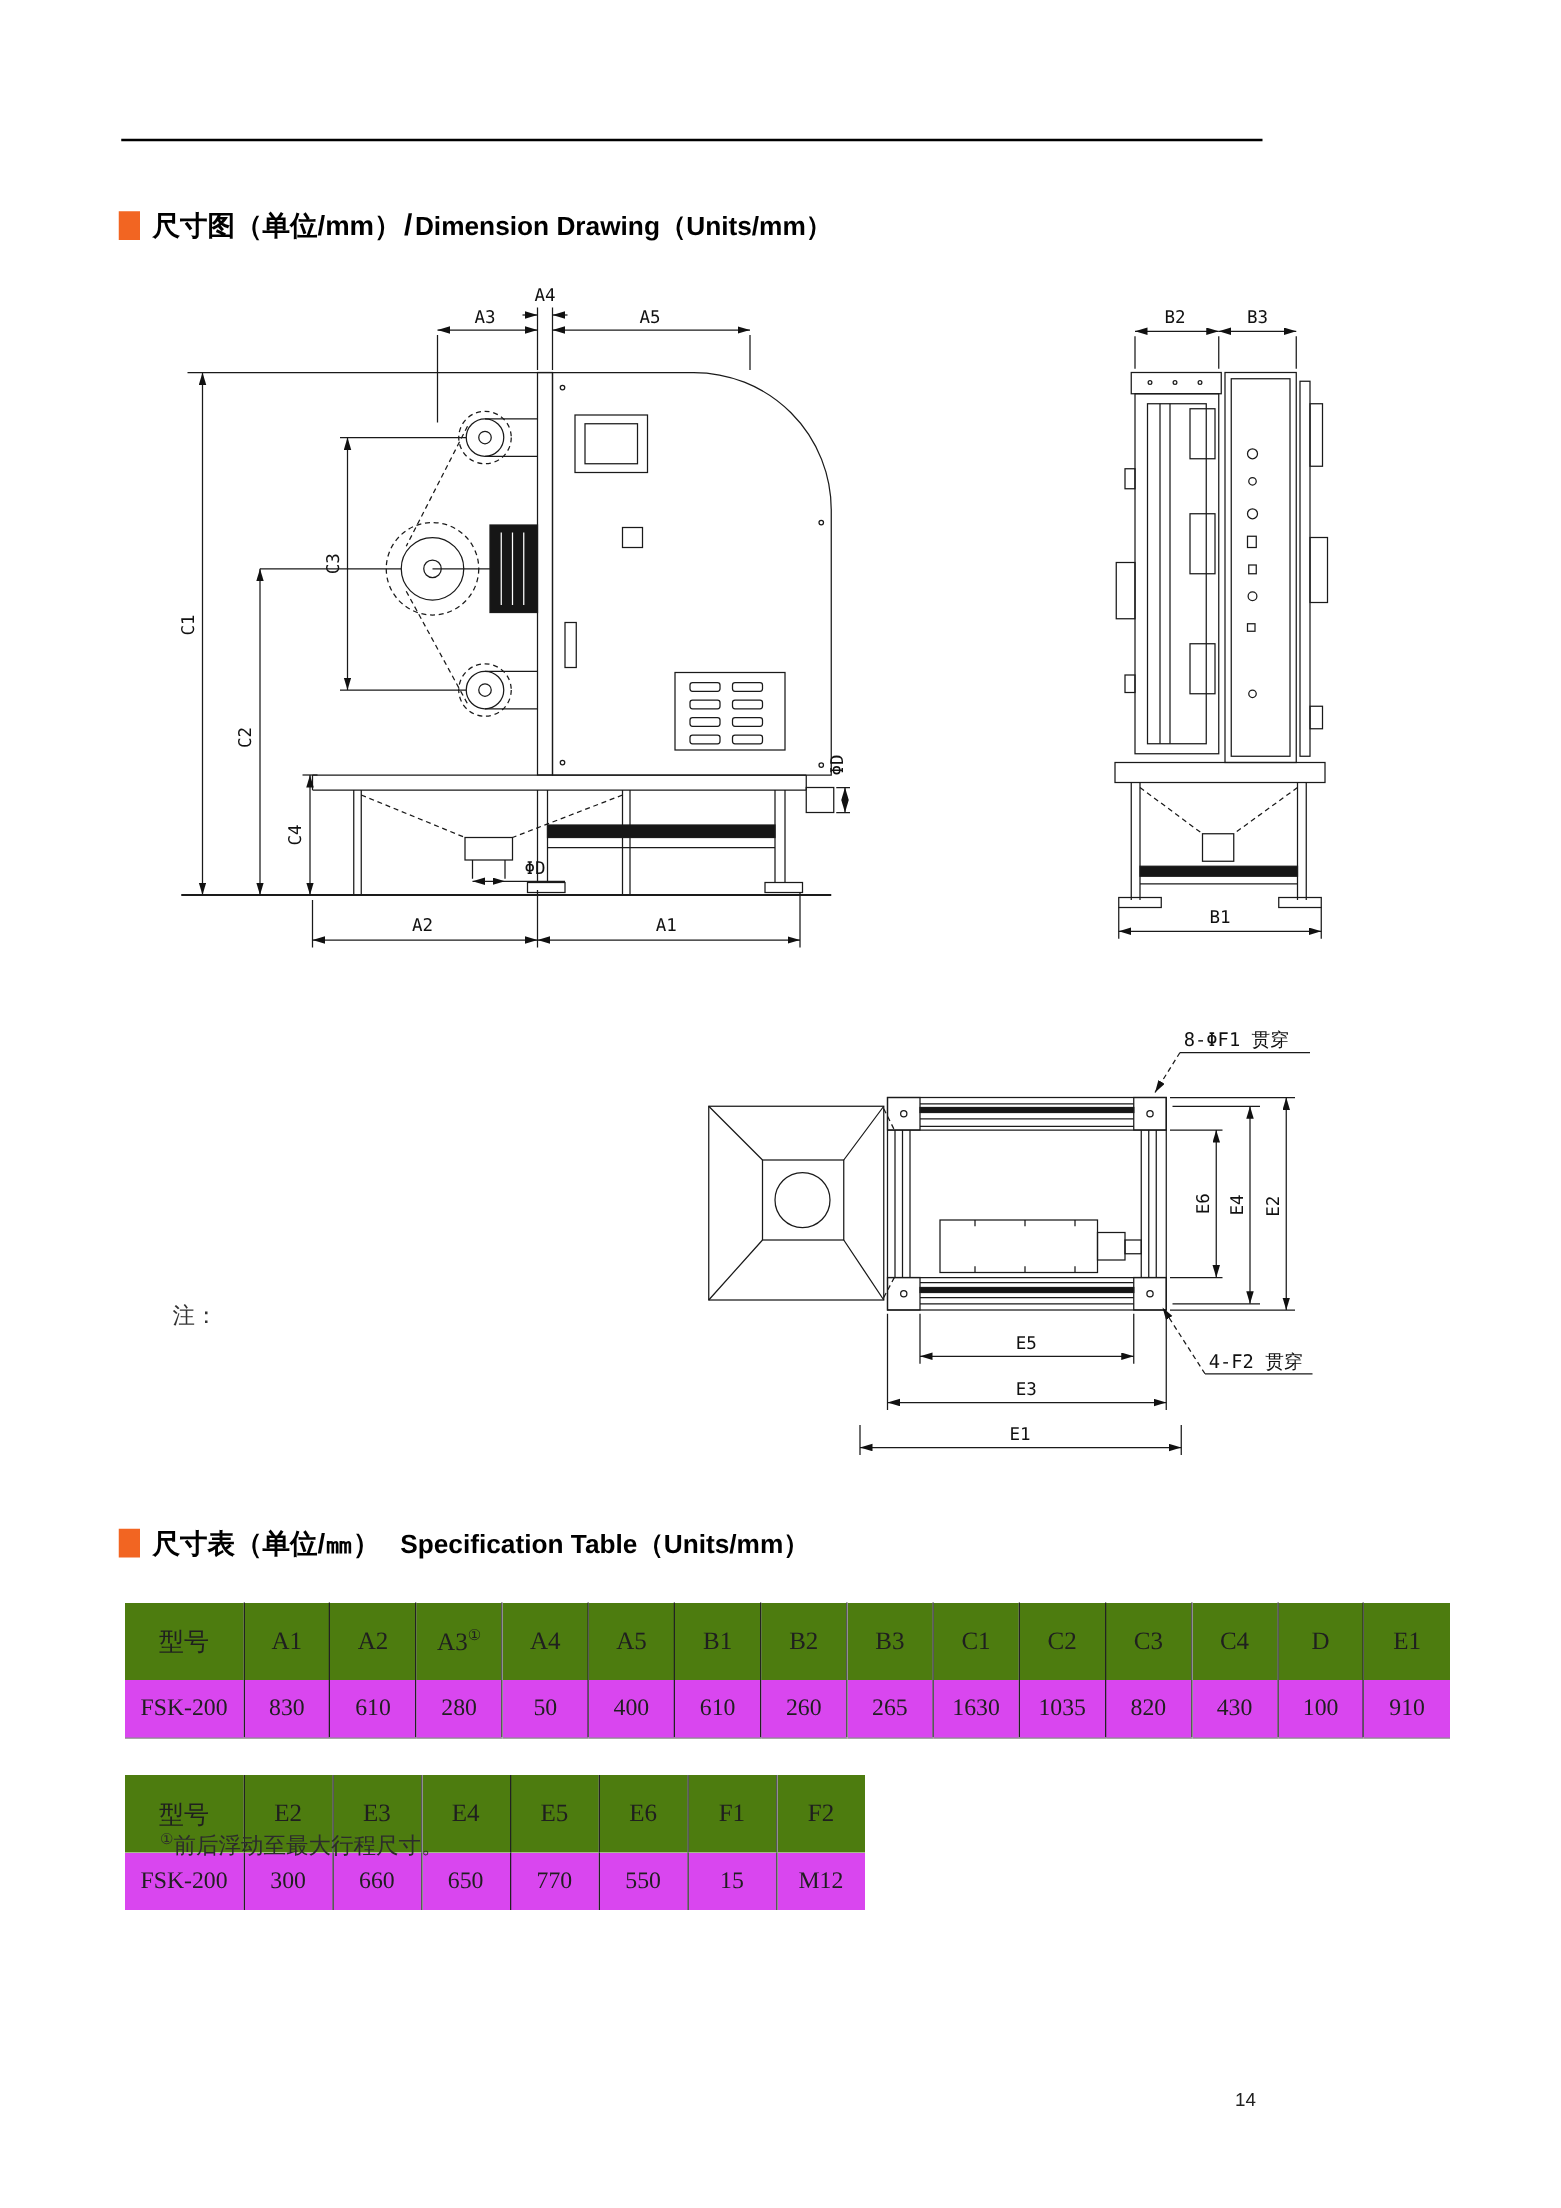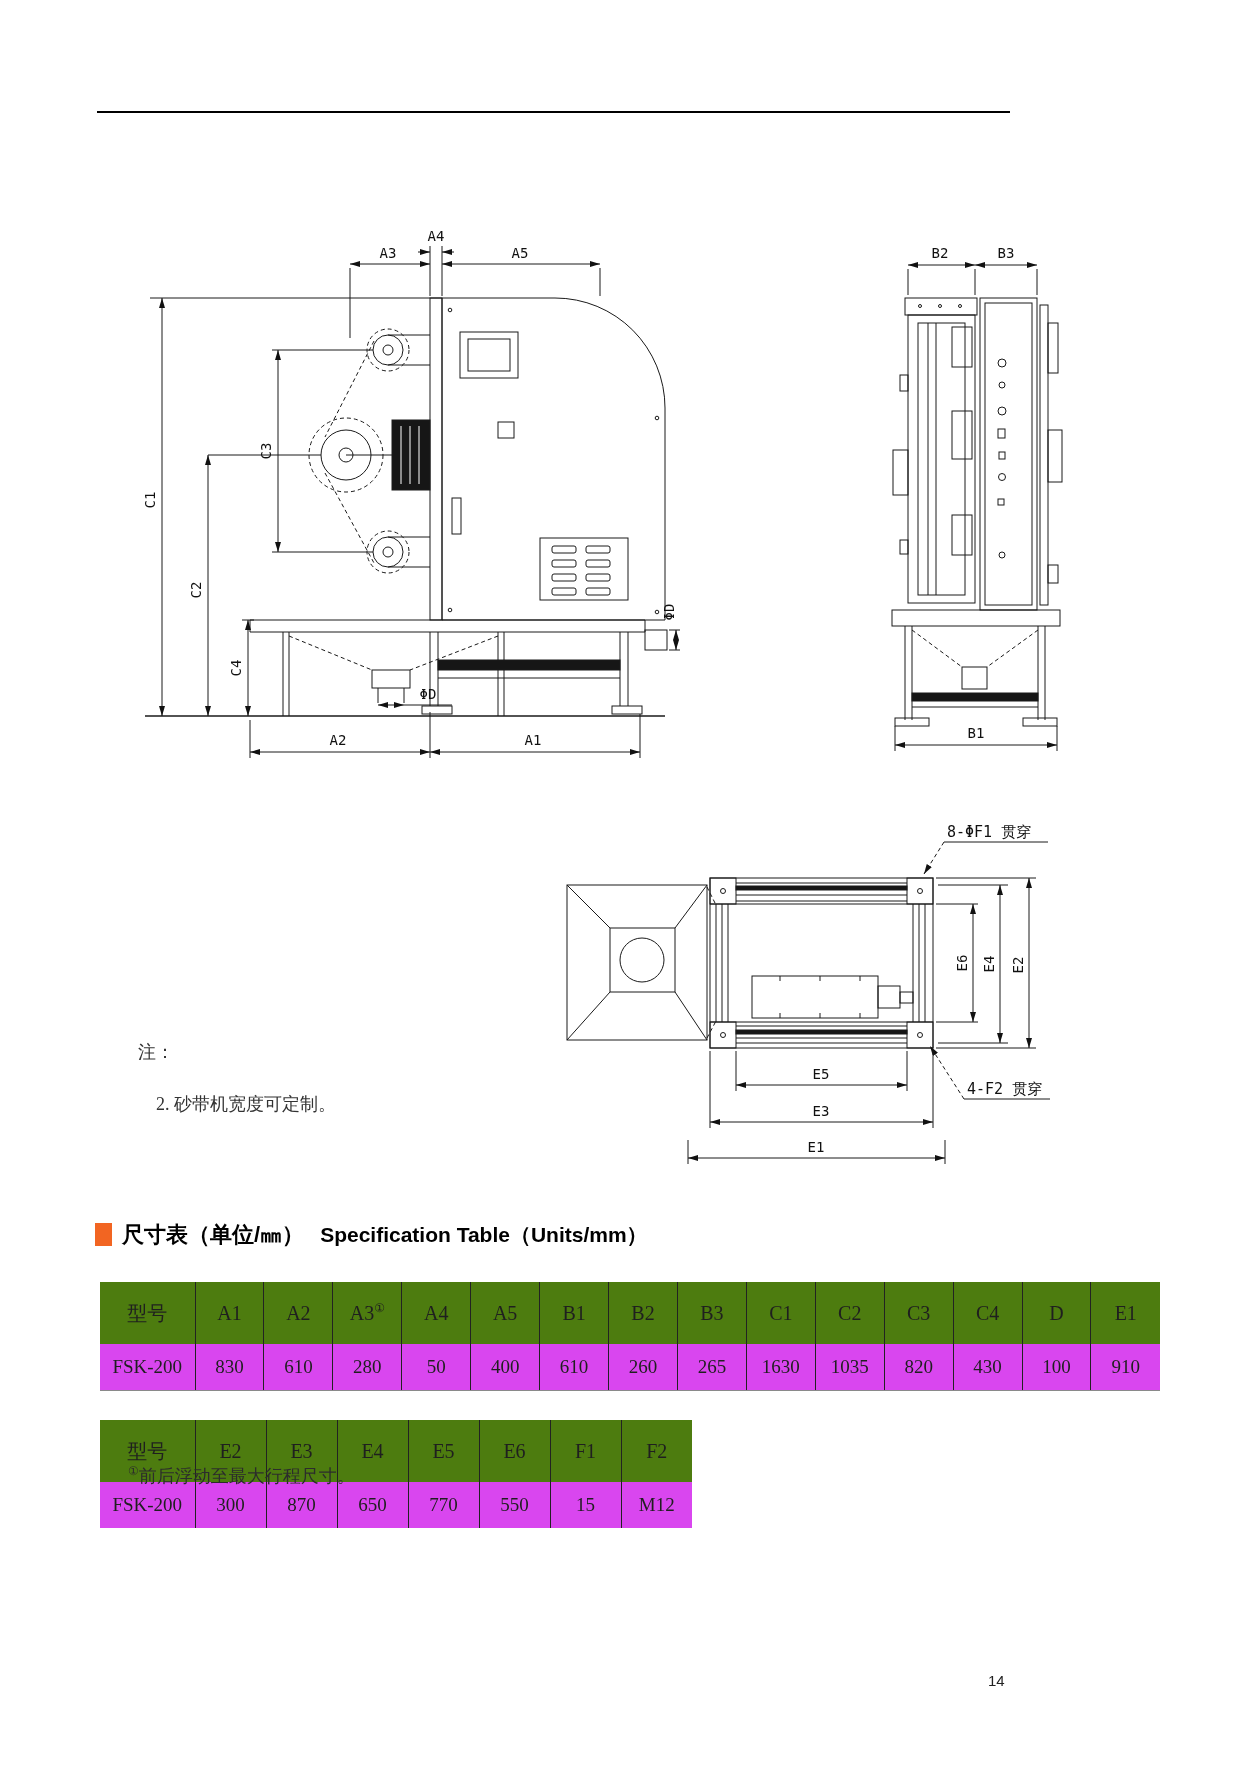--- a/index.html
+++ b/index.html
@@ -53,20 +53,26 @@
   svg text { font-family:"DejaVu Sans Mono", monospace; font-size:14px; fill:#111; text-anchor:middle; }
   svg text.llbl { text-anchor:start; font-size:15px; }
 </style>
 </head>
 <body>
 
 <div class="page">
 
   <div class="top-rule"></div>
 
+  <h2 class="sec-title" id="title1">
+    <span class="bullet"></span>
+    <span class="t-zh">尺寸图（单位/mm）</span>
+    <span class="t-sep">/</span>
+    <span class="t-en">Dimension Drawing（Units/mm）</span>
+  </h2>
 
   <svg id="front-view" width="560" height="570" viewBox="0 0 560 570">
     <defs>
       <marker id="fr" markerWidth="11" markerHeight="8" refX="10" refY="3" orient="auto-start-reverse" markerUnits="userSpaceOnUse">
         <path d="M0,0 L10,3 L0,6 Z" fill="#111"></path>
       </marker>
     </defs>
 
     <g class="st">
       <path d="M30,98 H322"></path>
@@ -299,21 +305,20 @@
       <path d="M230,407 H453" marker-start="url(#tp)" marker-end="url(#tp)"></path>
       <text x="341" y="401">E3</text>
       <path d="M208,425 V449 M465,425 V449"></path>
       <path d="M208,443 H465" marker-start="url(#tp)" marker-end="url(#tp)"></path>
       <text x="336" y="437">E1</text>
     </g>
   </svg>
 
   <div class="notes">
     <div class="nh">注：</div>
-    <div class="ni ni2">2. 砂带机宽度可定制。</div>
   </div>
 
   <h2 class="sec-title" id="title2">
     <span class="bullet"></span>
     <span class="t-zh">尺寸表（单位/㎜）</span>
     <span class="t-en">Specification Table（Units/mm）</span>
   </h2>
 
   <table id="table1">
     <colgroup>
@@ -389,21 +394,21 @@
       <th>E3</th>
       <th>E4</th>
       <th>E5</th>
       <th>E6</th>
       <th>F1</th>
       <th>F2</th>
     </tr>
     <tr>
       <td>FSK-200</td>
       <td>300</td>
-      <td>870</td>
+      <td>660</td>
       <td>650</td>
       <td>770</td>
       <td>550</td>
       <td>15</td>
       <td>M12</td>
     </tr>
   </tbody>
     </table>
 
   <div class="footnote">

